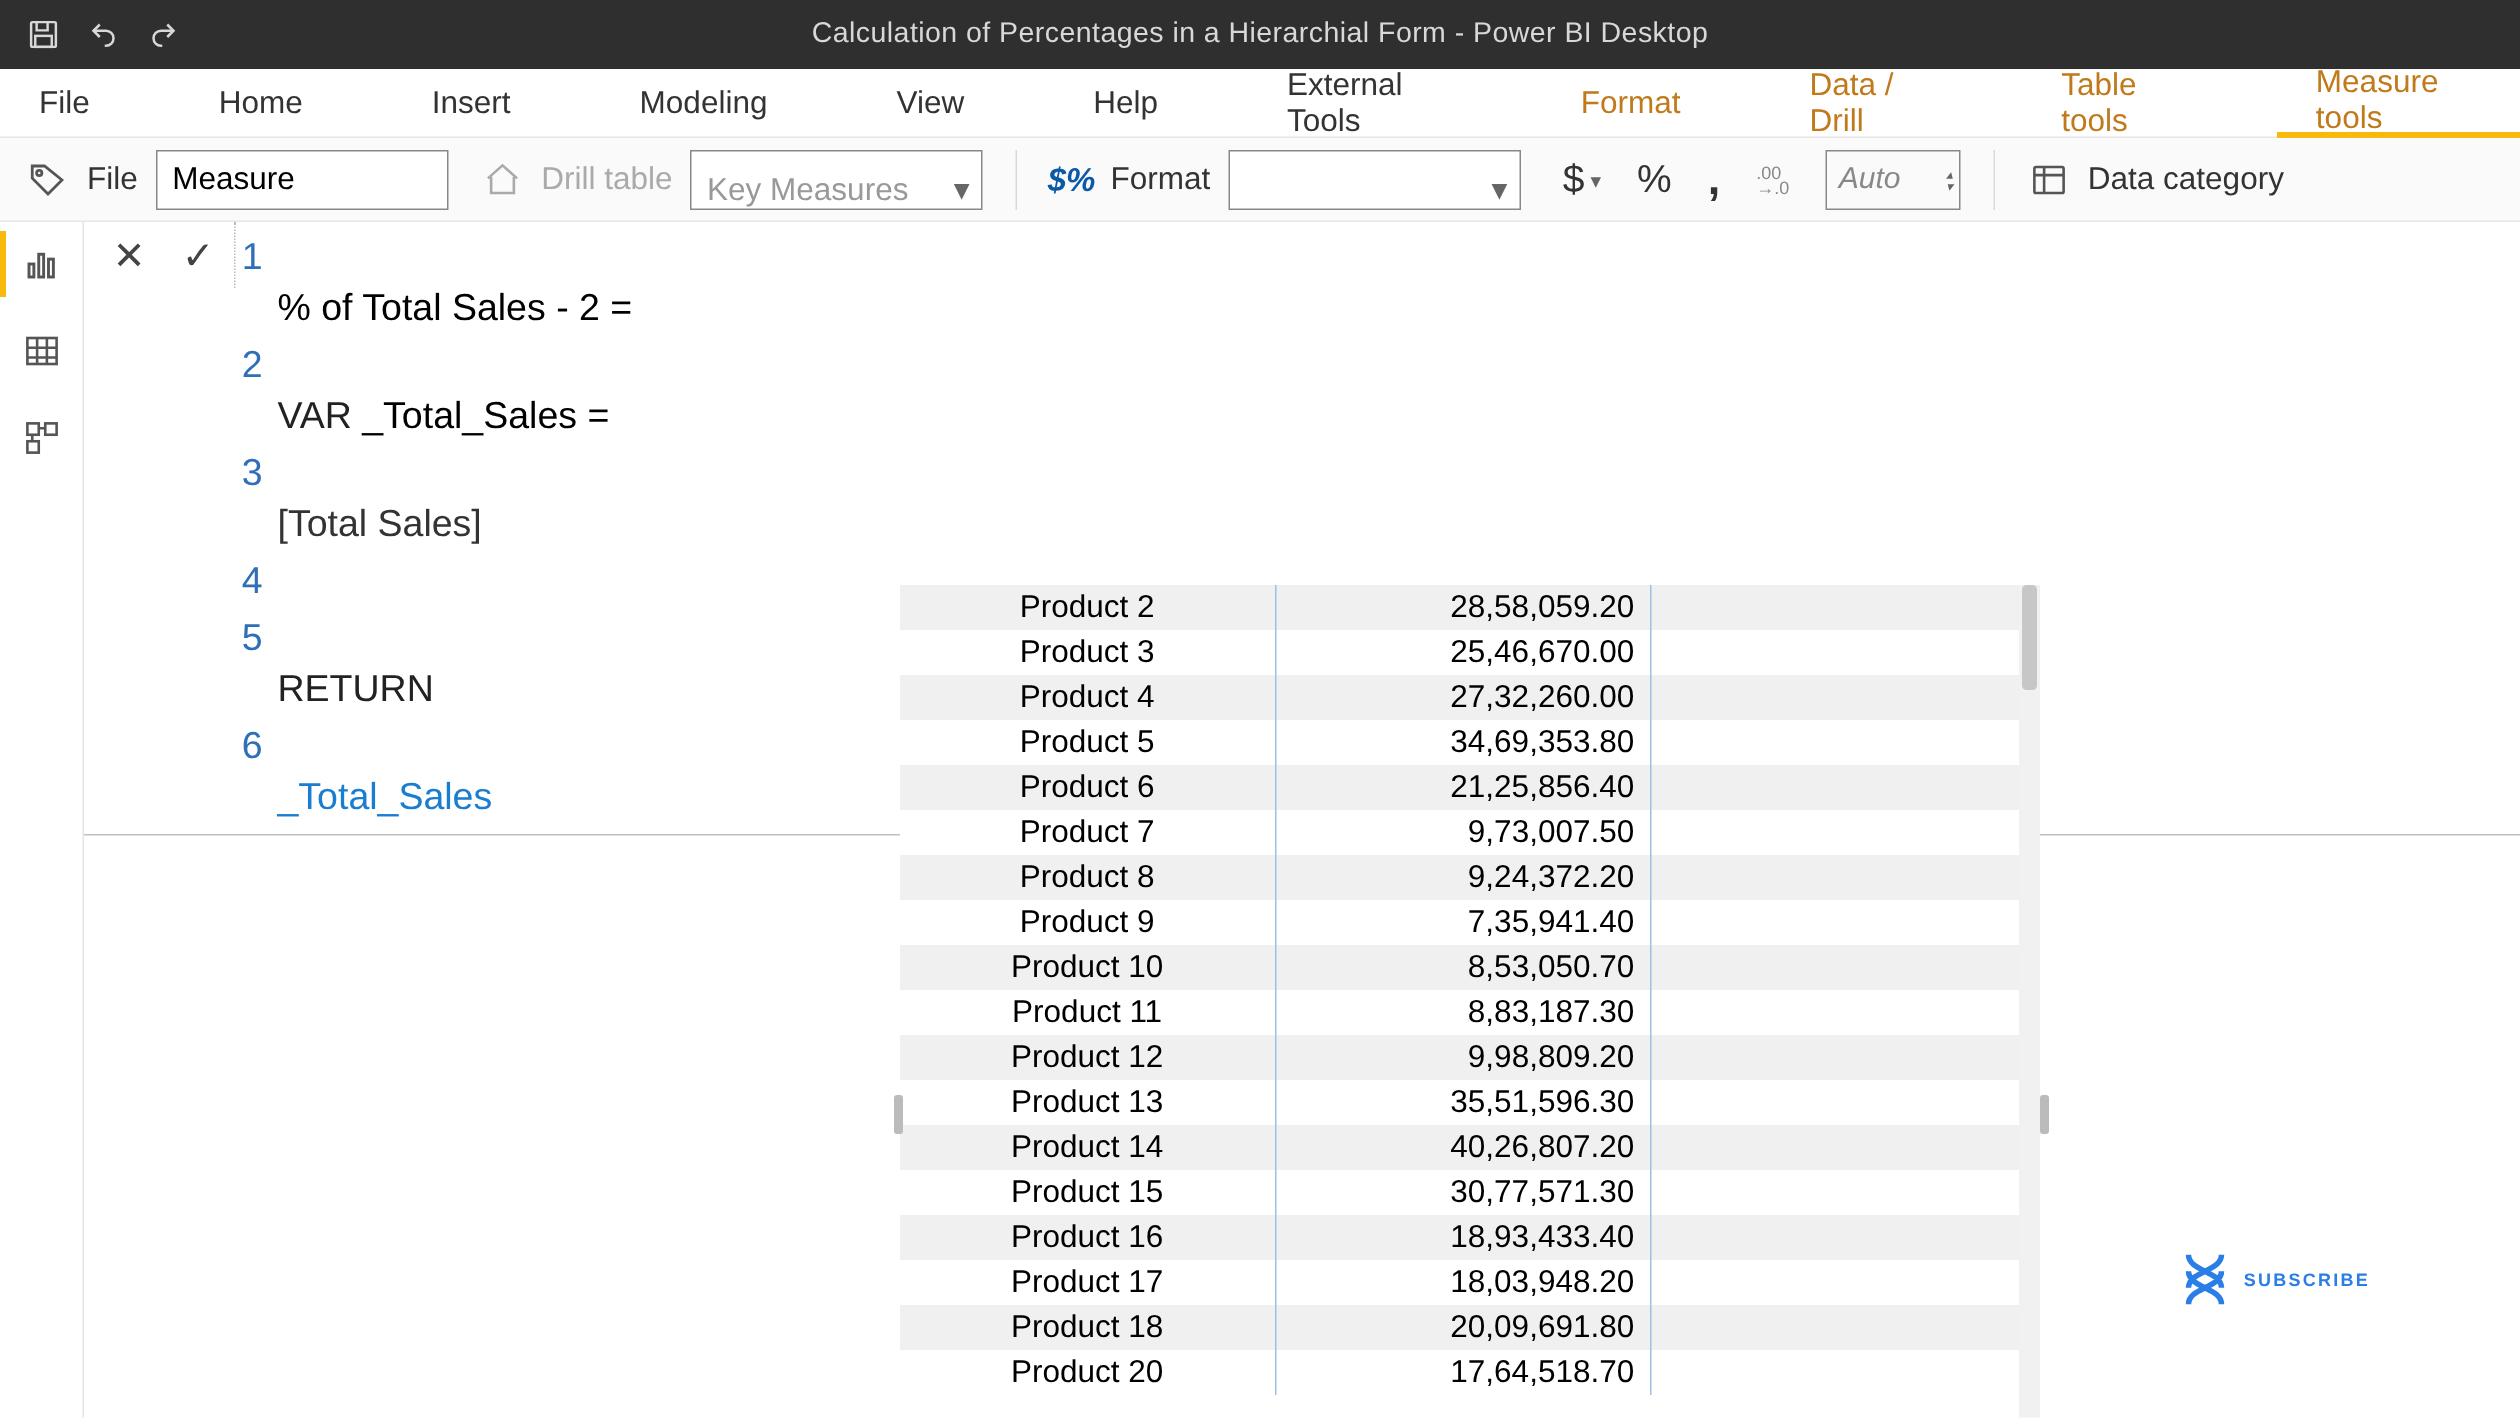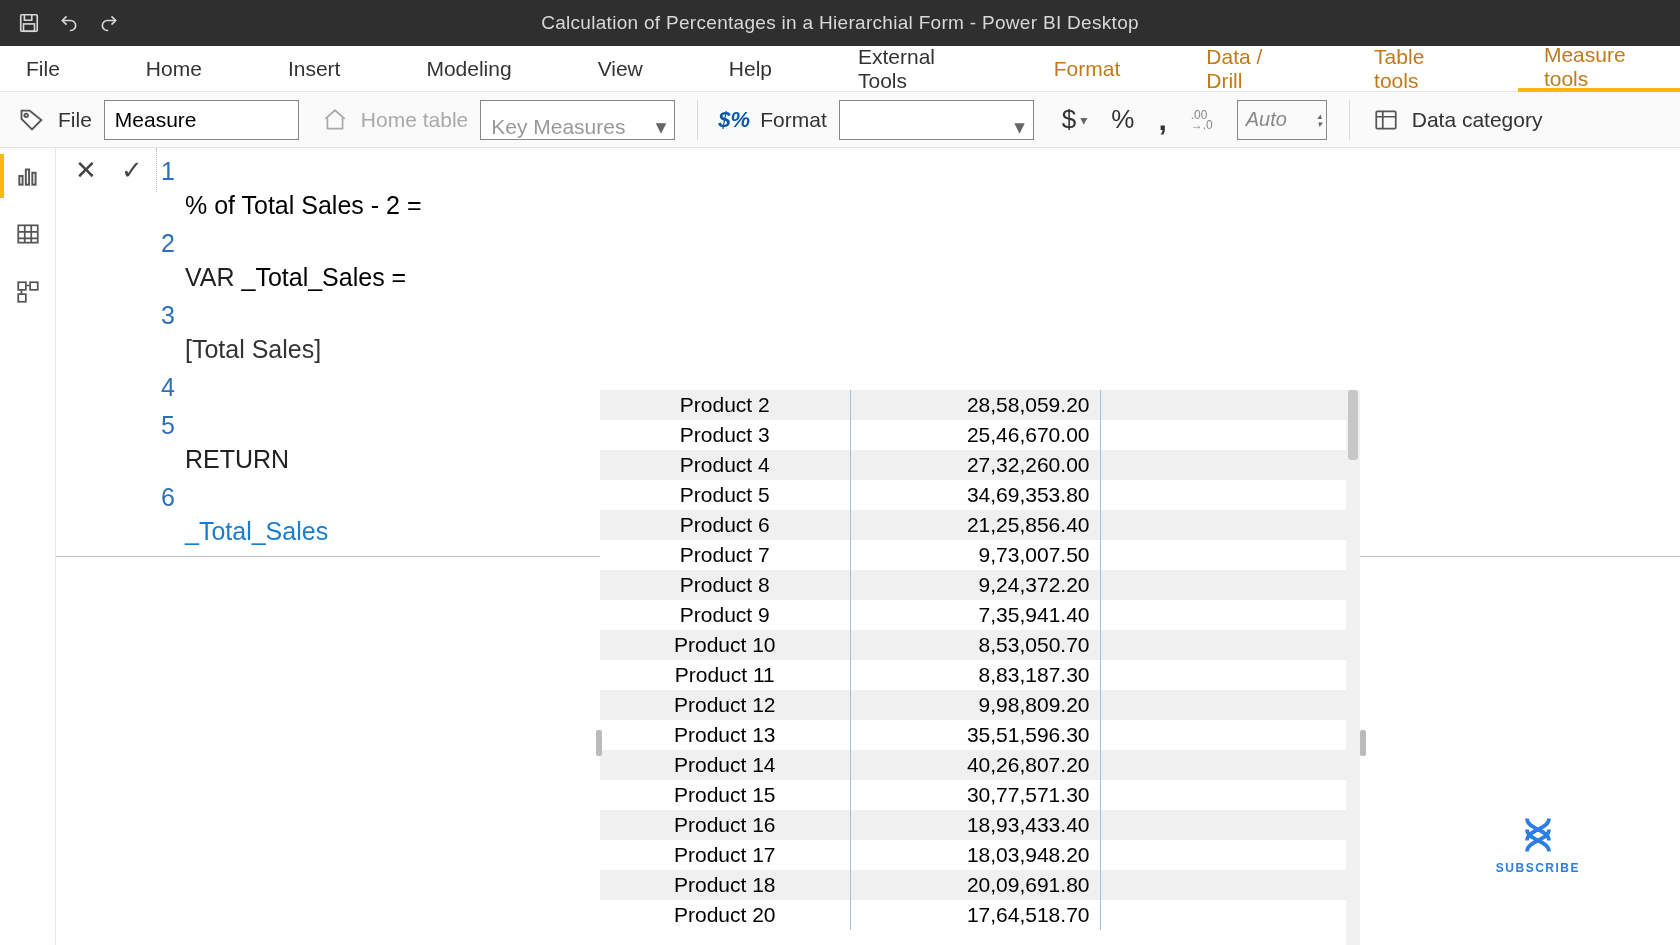--- a/index.html
+++ b/index.html
@@ -61,21 +61,21 @@
 .data-table td.name { text-align: center; width: 250px; padding-left: 60px; padding-right: 60px; }
 .data-table td.value { text-align: right; width: 250px; }
 .data-table td.empty { border-right: none; }
 .table-scrollbar { position: absolute; right: 0; top: 0; bottom: 0; width: 14px; background: #f1f1f1; }
 .table-scrollbar .thumb { position: absolute; left: 2px; right: 2px; top: 0; height: 70px; background: #c7c7c7; border-radius: 3px; }
 
 .resize-left { position: absolute; left: 596px; top: 730px; width: 6px; height: 26px; background: #bbb; border-radius: 2px; }
 .resize-right { position: absolute; left: 1360px; top: 730px; width: 6px; height: 26px; background: #bbb; border-radius: 2px; }
 
 
-.subscribe { position: absolute; right: 100px; bottom: 70px; display: flex; flex-direction: column; align-items: center; gap: 4px; }
+.subscribe { position: absolute; right: 100px; bottom: 70px; display: flex; flex-direction: row; align-items: center; gap: 4px; }
 .subscribe svg { color: #2a7ee6; }
 .subscribe .sub-text { font-size: 12px; letter-spacing: 1.5px; color: #2a7ee6; font-weight: 600; }
 </style>
 </head>
 <body>
 
 <div class="titlebar">
   <div class="titlebar-left">
     <span class="title-icon">
       <svg width="22" height="22" viewBox="0 0 24 24" fill="none" stroke="currentColor" stroke-width="1.8">
@@ -125,21 +125,21 @@
     <span class="rlabel">File</span>
     <input class="rinput" value="Measure" style="">
   </div>
   <div class="rgroup">
     <span class="ricon" style="color:#aaa">
       <svg width="26" height="26" viewBox="0 0 24 24" fill="none" stroke="currentColor" stroke-width="1.6">
           <path d="M3 11l9-8 9 8"></path>
           <path d="M5 10v10h14V10"></path>
         </svg>
     </span>
-    <span class="rlabel" style="color:#aaa">Home table</span>
+    <span class="rlabel" style="color:#aaa">Drill table</span>
     <div class="rselect wide">
       <span>Key Measures</span>
       <span class="chev">▾</span>
     </div>
   </div>
   <div class="rsep"></div>
   <div class="rgroup">
     <span class="ricon blue" style="font-size:22px;font-weight:600;font-style:italic">$%</span>
     <span class="rlabel">Format</span>
     <div class="rselect wider">

